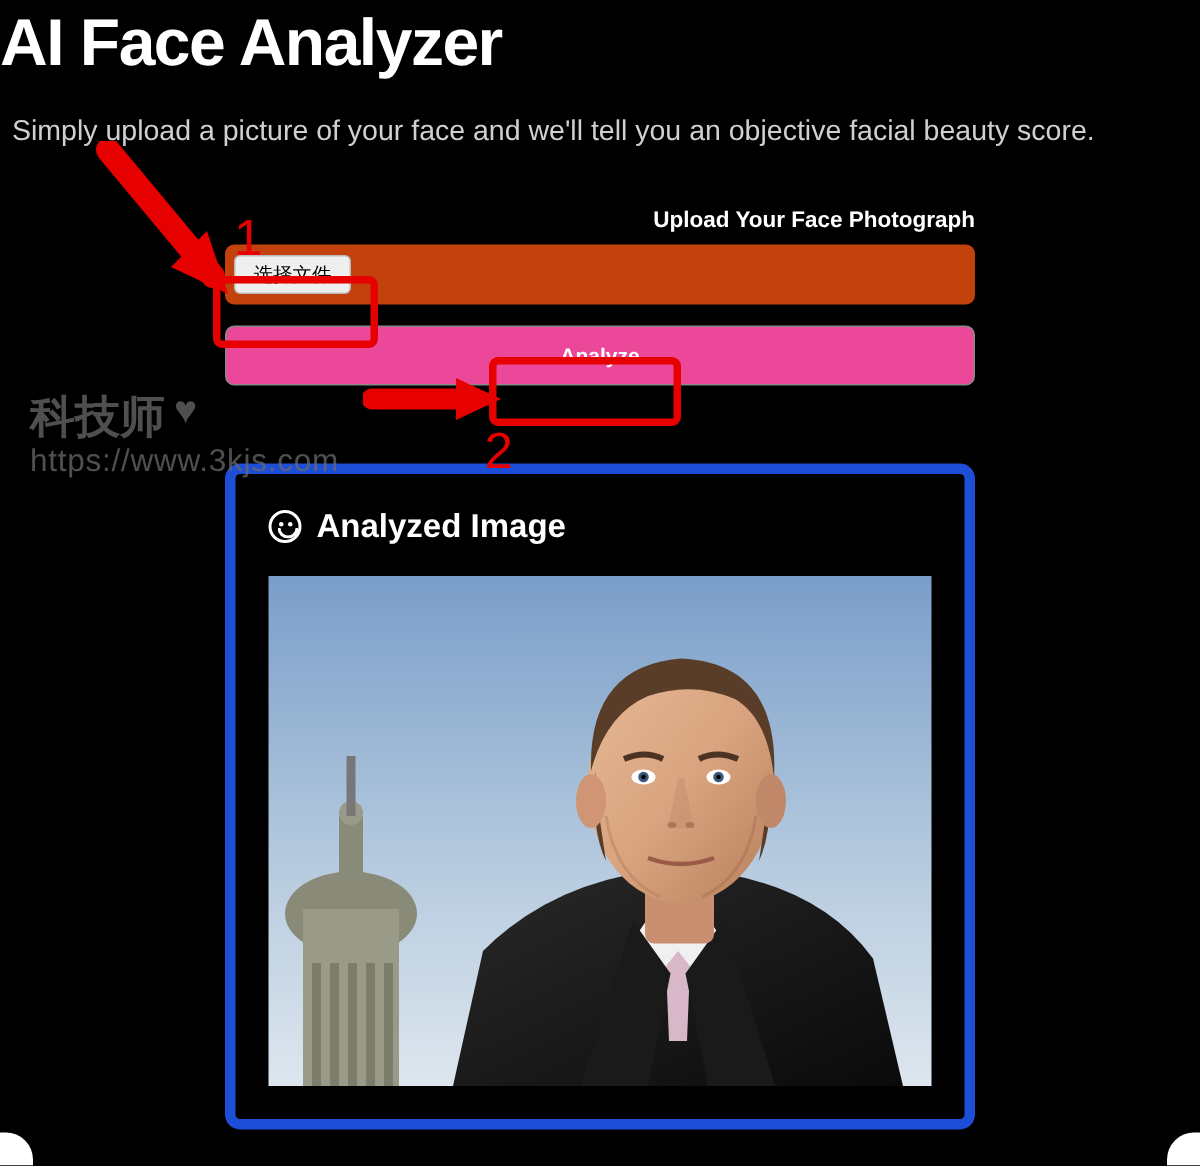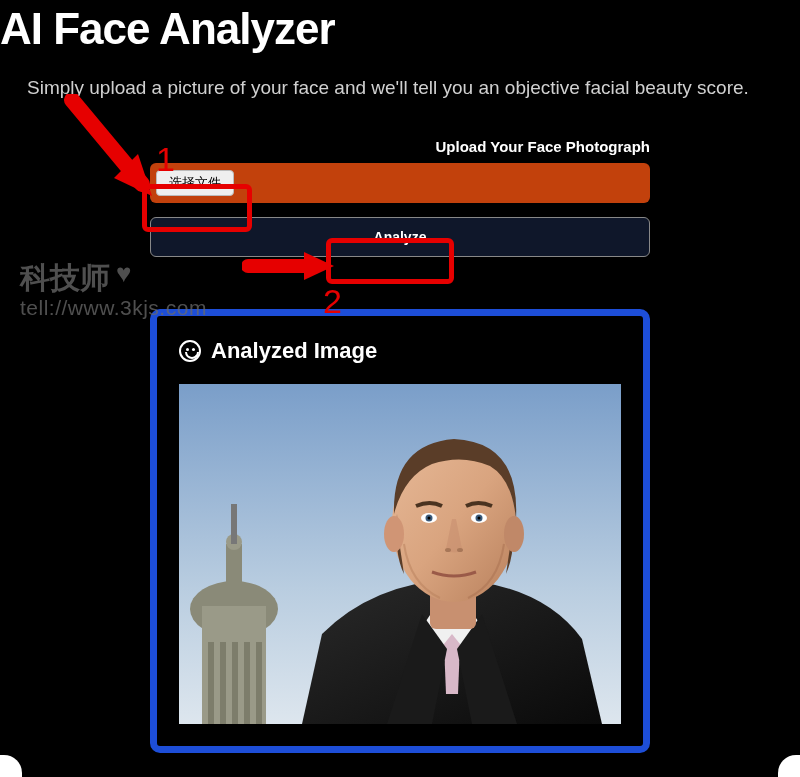--- a/index.html
+++ b/index.html
@@ -19,21 +19,21 @@
     .page-title {
       font-size: 44px;
       font-weight: 800;
       letter-spacing: -1px;
       margin-top: 0;
       padding-top: 4px;
     }
     .subtitle {
       font-size: 19px;
       color: #d0d0d0;
-      margin: 20px 18px 0 27px;
+      margin: 20px 18px 0 8px;
       line-height: 1.45;
       font-weight: 400;
     }
     .form-area {
       margin: 36px auto 0 auto;
       width: 500px;
       position: relative;
     }
     .upload-label {
       font-size: 15px;
@@ -64,21 +64,21 @@
     }
     .analyze-row {
       margin-top: 14px;
       border: 1px solid #888;
       border-radius: 6px;
       height: 40px;
       display: flex;
       align-items: center;
       justify-content: center;
       cursor: pointer;
-      background: #0f172a;
+      background: #ec4899;
     }
     .analyze-text {
       font-size: 14px;
       font-weight: 700;
       color: #fff;
     }
     .result-card {
       margin: 52px auto 0 auto;
       width: 500px;
       border: 7px solid #1d4ed8;
@@ -310,16 +310,16 @@
 </svg>
 <svg class="arrow arrow2" viewBox="0 0 100 36">
   <path d="M 6 18 L 72 18" stroke="#e60000" stroke-width="14" stroke-linecap="round"></path>
   <path d="M 92 18 L 62 4 L 62 32 Z" fill="#e60000"></path>
 </svg>
 
 <div class="watermark wm-top">
   <span>科技师</span>
   <span class="wm-heart">♥</span>
 </div>
-<div class="watermark wm-url">tell://www.3kjs.com</div>
+<div class="watermark wm-url">https://www.3kjs.com</div>
 
 <div class="rounded-corner rc-left"></div>
 <div class="rounded-corner rc-right"></div>
 
 </body></html>

